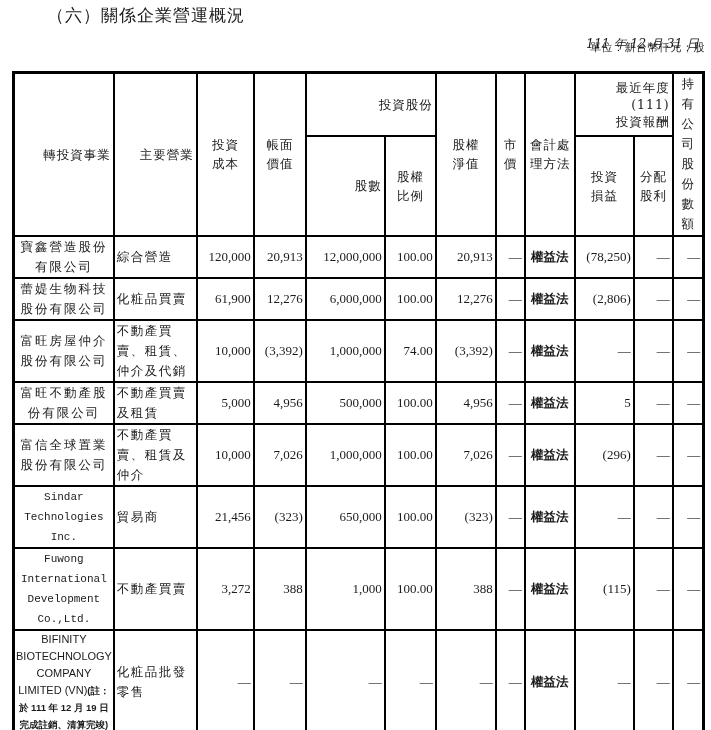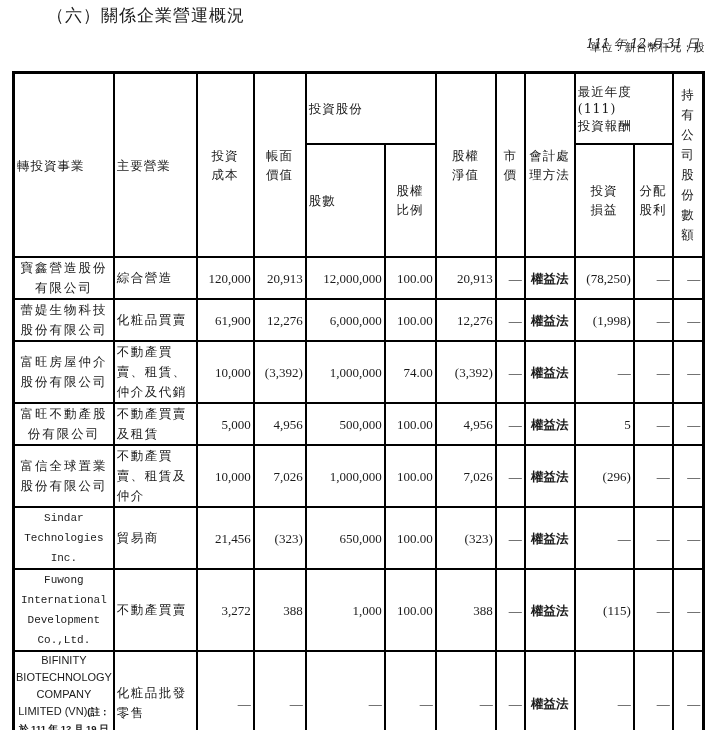--- a/index.html
+++ b/index.html
@@ -5,21 +5,21 @@
   html, body { margin:0; padding:0; background:#ffffff; }
   body { width:711px; height:730px; position:relative; overflow:hidden;
          font-family:"DejaVu Serif","Liberation Serif",serif; color:#1a1a1a; }
   .title { position:absolute; left:38px; top:4px; font-size:17px; letter-spacing:1px;margin-left:9px; }
   .date { position:absolute; right:12px; top:36px; font-size:12.5px;font-style:italic; }
   .unit { position:absolute; right:6px; top:40px; font-size:11px; letter-spacing:0.5px; }
   table { position:absolute; left:12px; top:71px; border-collapse:collapse;
           border:3px solid #000; table-layout:fixed; }
   td, th { border:2px solid #000; padding:0 2px; font-weight:normal; font-size:12.5px;
            line-height:19px; vertical-align:middle; overflow:hidden; }
-  th { text-align:left; letter-spacing:1px; }
+  th { text-align:right; letter-spacing:1px; }
   td.num { text-align:right; font-family:"Liberation Serif","DejaVu Serif",serif; font-size:13px; padding-right:2px; white-space:nowrap; }
   td.txt { text-align:left; letter-spacing:1.5px; line-height:20px; }
   td.ctr { text-align:center;font-weight:bold; }
   td.name { text-align:center; letter-spacing:2px; line-height:20px; padding:0 1px; }
   td.name.en { font-family:"Liberation Mono","DejaVu Sans Mono",monospace; letter-spacing:0; font-size:11px; line-height:20px; }
   td.name.en.small { font-size:11px; line-height:17px; font-family:"Liberation Sans","DejaVu Sans",sans-serif; }
   .note { font-weight:bold; font-size:9.5px; letter-spacing:0; }
 </style>
 </head>
 <body>
@@ -62,21 +62,21 @@
         </th>
     <th rowspan="2">
           <div style="width:3.3em;margin:16px auto">會計處理方法</div>
         </th>
     <th colspan="2" style="line-height:17px">
       <div>最近年度</div>
       <div>(111)</div>
       <div>投資報酬</div>
     </th>
     <th rowspan="2" style="line-height:20px">
-          <div style="width:1.1em;margin:11px auto">持有公司股份數額</div>
+          <div style="width:1.1em;margin:0 auto">持有公司股份數額</div>
         </th>
   </tr>
   <tr style="height:100px">
     <th>股數</th>
     <th>
           <div style="width:2.2em;margin:0 auto">股權比例</div>
         </th>
     <th>
           <div style="width:2.2em;margin:0 auto">投資損益</div>
         </th>
@@ -102,21 +102,21 @@
   <tr style="height:40px">
     <td class="name">蕾媞生物科技股份有限公司</td>
     <td class="txt">化粧品買賣</td>
     <td class="num">61,900</td>
     <td class="num">12,276</td>
     <td class="num">6,000,000</td>
     <td class="num">100.00</td>
     <td class="num">12,276</td>
     <td class="num">—</td>
     <td class="ctr">權益法</td>
-    <td class="num">(1,998)</td>
+    <td class="num">(2,806)</td>
     <td class="num">—</td>
     <td class="num">—</td>
   </tr>
   <tr style="height:62px">
     <td class="name">富旺房屋仲介股份有限公司</td>
     <td class="txt">不動產買賣、租賃、仲介及代銷</td>
     <td class="num">10,000</td>
     <td class="num">(3,392)</td>
     <td class="num">1,000,000</td>
     <td class="num">74.00</td>

